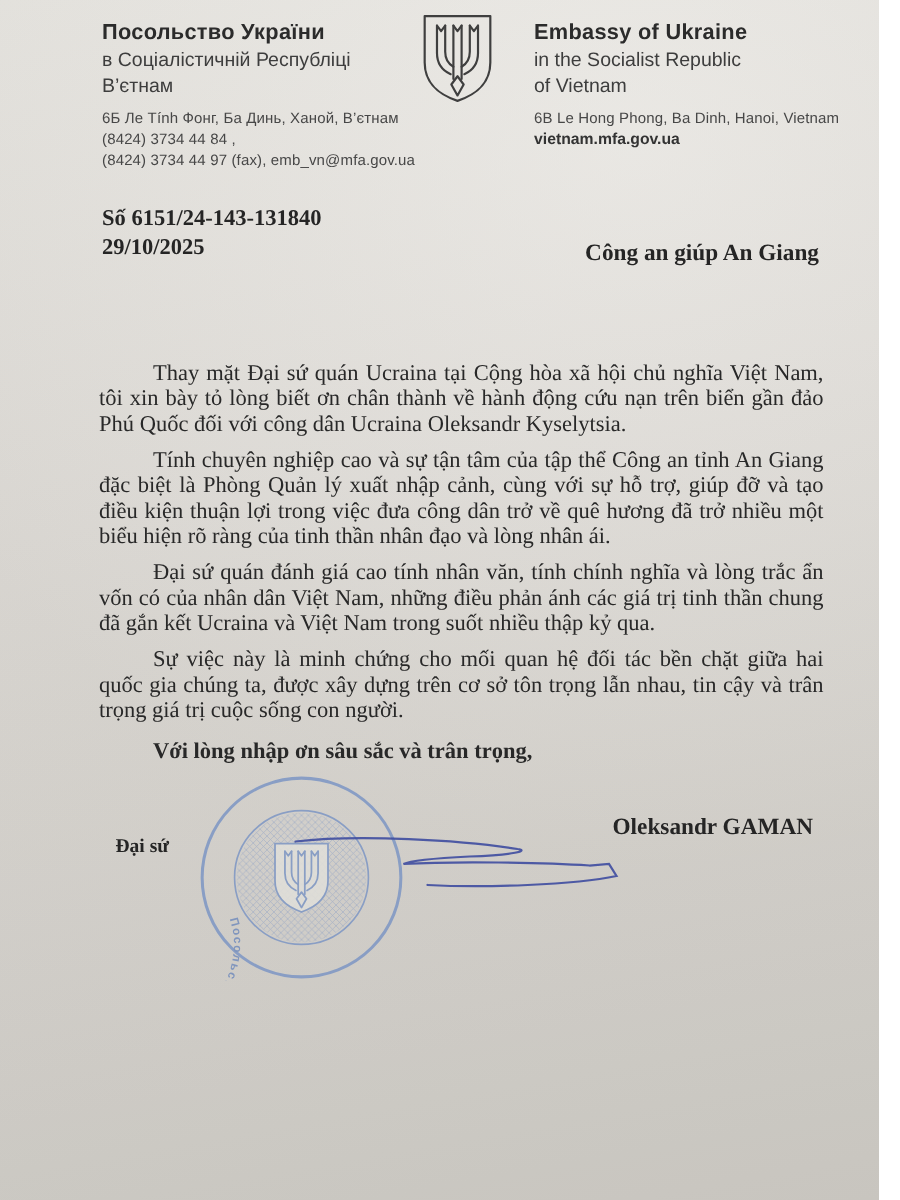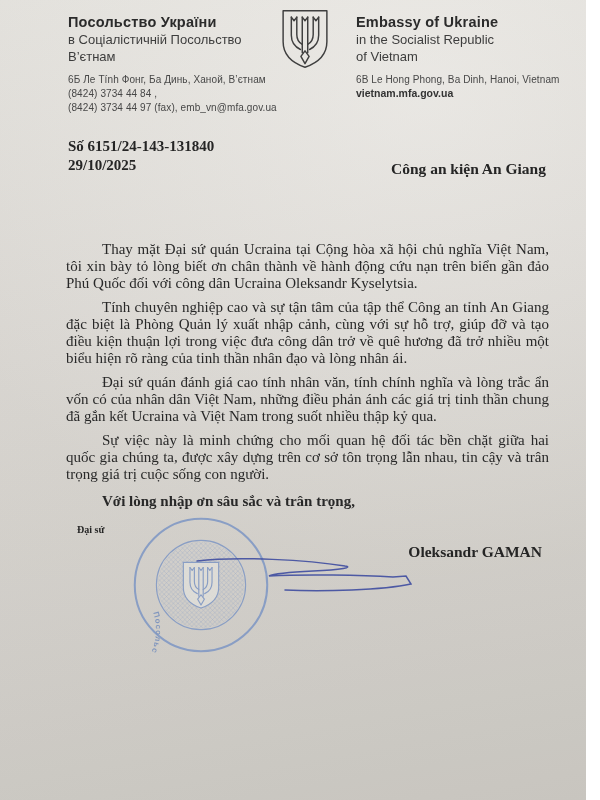--- a/index.html
+++ b/index.html
@@ -28,35 +28,35 @@
   
   .recipient{position:absolute;left:260px;right:40px;top:160px;text-align:right;
        font-family:"Liberation Serif",serif;font-weight:bold;font-size:15.5px;color:#252525;}
   
   .body-text{position:absolute;left:66px;right:37px;top:241px;
        font-family:"Liberation Serif",serif;font-size:15px;line-height:17px;
        color:#282828;text-align:justify;}
   .body-text p{margin:0 0 7px 0;text-indent:36px;}
   .closing{font-weight:bold;margin-top:10px !important;}
   
-  .sig-title{position:absolute;left:77px;top:524px;font-family:"Liberation Serif",serif;
-       font-weight:bold;font-size:10px;color:#252525;}
+  .sig-title{position:absolute;left:77px;top:556px;font-family:"Liberation Serif",serif;
+       font-weight:bold;font-size:13px;color:#252525;}
   .sig-name{position:absolute;right:44px;top:543px;font-family:"Liberation Serif",serif;
        font-weight:bold;font-size:15.5px;color:#252525;}
   .stamp{position:absolute;left:132px;top:516px;width:138px;height:138px;opacity:.82;}
   .signature-ink{position:absolute;left:193px;top:545px;width:225px;height:55px;}
 </style>
 </head>
 <body>
 
 <div class="paper">
 
   <div class="lh-left">
     <div class="lh-name">Посольство України</div>
-    <div class="lh-line">в Соціалістичній Посольство</div>
+    <div class="lh-line">в Соціалістичній Республіці</div>
     <div class="lh-line">В’єтнам</div>
     <div class="lh-gap"></div>
     <div class="lh-small">6Б Ле Tính Фонг, Ба Динь, Ханой, В’єтнам</div>
     <div class="lh-small">(8424) 3734 44 84 ,</div>
     <div class="lh-small">(8424) 3734 44 97 (fax), emb_vn@mfa.gov.ua</div>
   </div>
 
   <div class="emblem">
     <svg width="56" height="62" viewBox="0 0 60 68">
       <defs>
@@ -83,21 +83,21 @@
     <div class="lh-gap"></div>
     <div class="lh-small">6B Le Hong Phong, Ba Dinh, Hanoi, Vietnam</div>
     <div class="lh-web">vietnam.mfa.gov.ua</div>
   </div>
 
   <div class="ref">
     <div>Số 6151/24-143-131840</div>
     <div>29/10/2025</div>
   </div>
 
-  <div class="recipient">Công an kiện An Giang</div>
+  <div class="recipient">Công an giúp An Giang</div>
 
   <div class="body-text">
     <p>Thay mặt Đại sứ quán Ucraina tại Cộng hòa xã hội chủ nghĩa Việt Nam, tôi xin bày tỏ lòng biết ơn chân thành về hành động cứu nạn trên biển gần đảo Phú Quốc đối với công dân Ucraina Oleksandr Kyselytsia.</p>
     <p>Tính chuyên nghiệp cao và sự tận tâm của tập thể Công an tỉnh An Giang đặc biệt là Phòng Quản lý xuất nhập cảnh, cùng với sự hỗ trợ, giúp đỡ và tạo điều kiện thuận lợi trong việc đưa công dân trở về quê hương đã trở nhiều một biểu hiện rõ ràng của tinh thần nhân đạo và lòng nhân ái.</p>
     <p>Đại sứ quán đánh giá cao tính nhân văn, tính chính nghĩa và lòng trắc ẩn vốn có của nhân dân Việt Nam, những điều phản ánh các giá trị tinh thần chung đã gắn kết Ucraina và Việt Nam trong suốt nhiều thập kỷ qua.</p>
     <p>Sự việc này là minh chứng cho mối quan hệ đối tác bền chặt giữa hai quốc gia chúng ta, được xây dựng trên cơ sở tôn trọng lẫn nhau, tin cậy và trân trọng giá trị cuộc sống con người.</p>
     <p class="closing">Với lòng nhập ơn sâu sắc và trân trọng,</p>
   </div>
 
   <div class="sig-title">Đại sứ</div>

